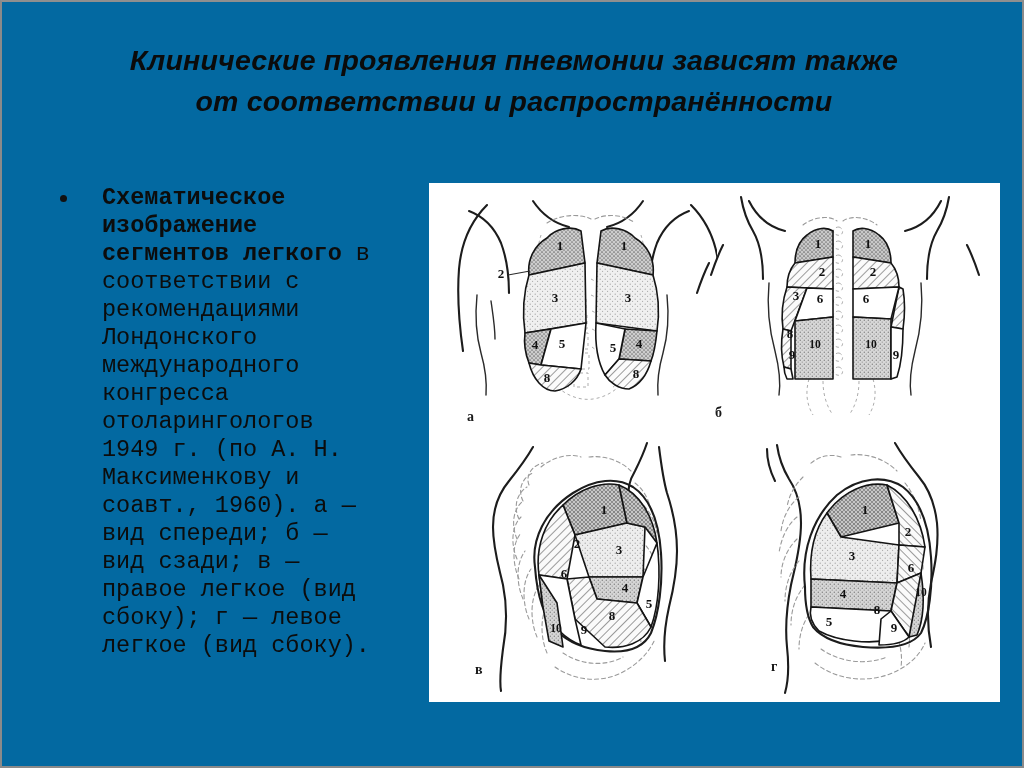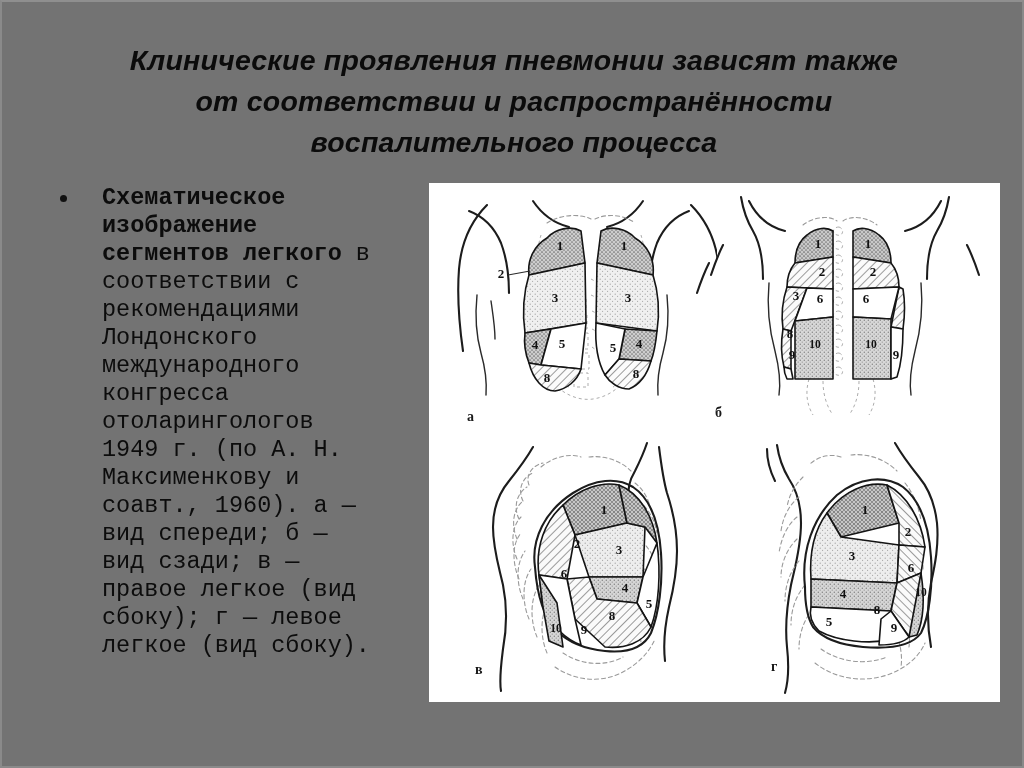--- a/index.html
+++ b/index.html
@@ -10,21 +10,21 @@
   body {
     width: 1024px;
     height: 768px;
     overflow: hidden;
     font-family: "Liberation Sans", sans-serif;
   }
   #slide {
     position: relative;
     width: 1024px;
     height: 768px;
-    background: #737373;
+    background: #0369a1;
     box-sizing: border-box;
     border: 2px solid #8a8a8a;
     border-top-color: #8f8f8f;
     overflow: hidden;
   }
 
   
   #title-block {
     position: absolute;
     left: 62px;
@@ -110,21 +110,20 @@
   .leader { stroke: #2a2a2a; stroke-width: 1.1; fill: none; }
 </style>
 </head>
 <body>
 
 <div id="slide">
 
   <div id="title-block">
     <div class="title-line">Клинические проявления  пневмонии зависят также</div>
     <div class="title-line">от соответствии и распространённости</div>
-    <div class="title-line">воспалительного процесса</div>
   </div>
 
   <div id="body-block">
     <div id="bullet-row">
       <span id="bullet-dot"></span>
       <div id="body-text">
         <span class="strong">Схематическое изображение сегментов легкого</span><span> в соответствии с рекомендациями Лондонского международного конгресса отоларингологов 1949 г. (по А. Н. Максименкову и соавт., 1960). а — вид спереди; б — вид сзади; в — правое легкое (вид сбоку); г — левое легкое (вид сбоку).</span>
       </div>
     </div>
   </div>

